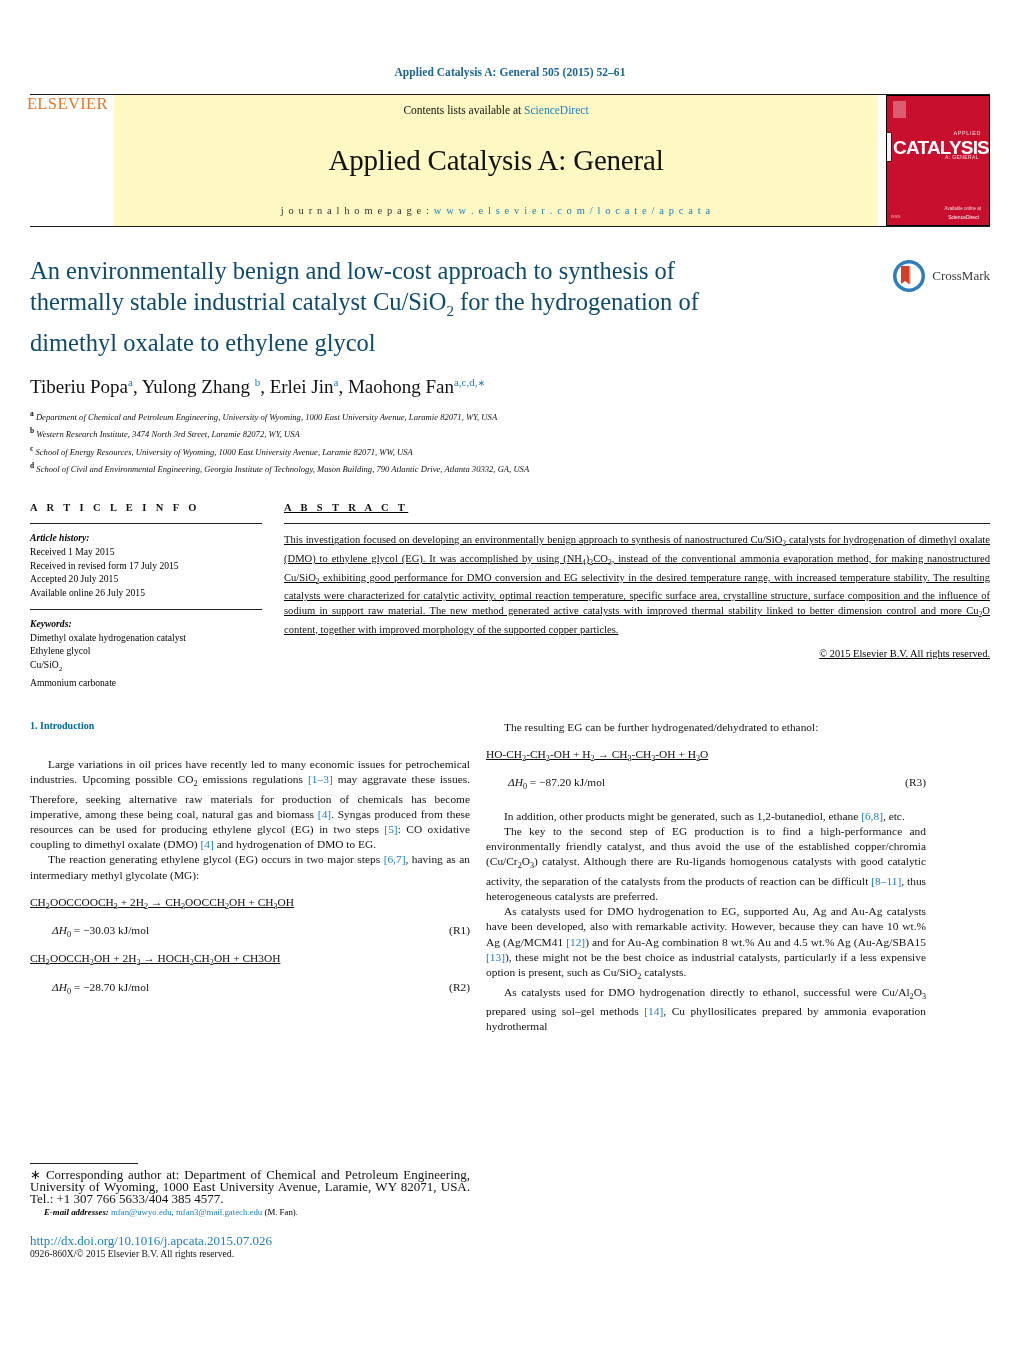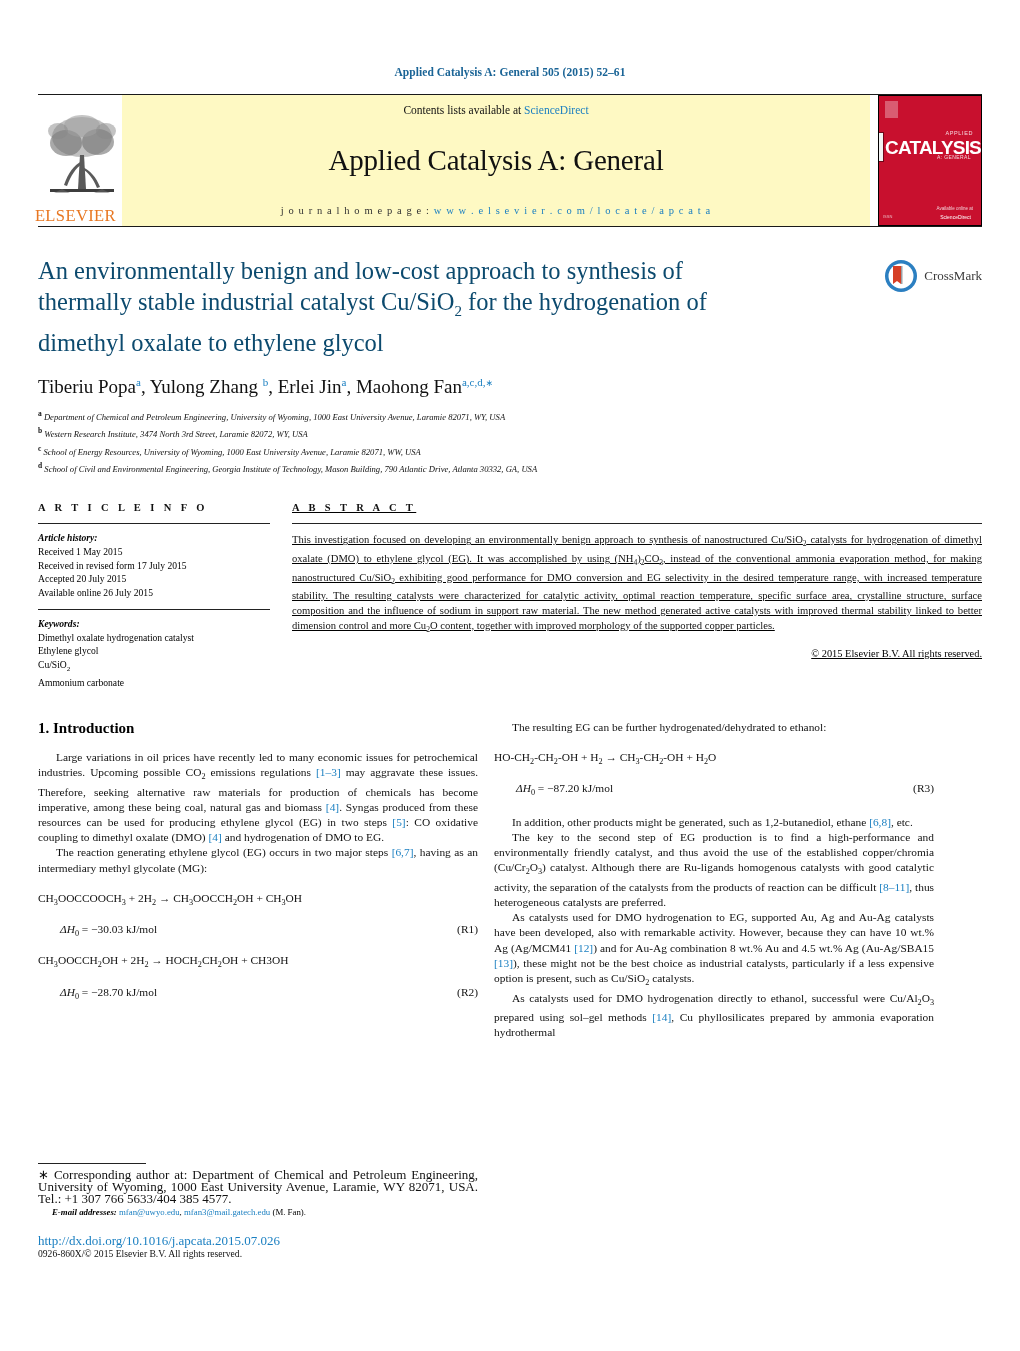--- a/index.html
+++ b/index.html
@@ -6,21 +6,21 @@
   html, body { margin: 0; padding: 0; }
   body {
     width: 1020px;
     height: 1351px;
     background: #ffffff;
     font-family: "Liberation Serif", serif;
     color: #000000;
     position: relative;
     overflow: hidden;
   }
-  .page { position: relative; width: 1020px; height: 1183px; padding: 0 38px; }
+  .page { position: relative; width: 1020px; height: 1183px; padding: 0 30px; }
 
   
   .running-head {
     text-align: center;
     color: #1a6496;
     font-size: 11.5px;
     font-weight: bold;
     padding-top: 66px;
     letter-spacing: 0.05px;
   }
@@ -30,23 +30,23 @@
     margin-top: 16px;
     border-top: 1.6px solid #1a1a1a;
     display: flex;
     align-items: stretch;
     height: 132px;
   }
   .elsevier-block {
     width: 78px;
     flex: 0 0 78px;
     display: flex;
-    flex-direction: column;
+    flex-direction: row;
     justify-content: flex-end;
-    align-items: flex-end;
+    align-items: flex-start;
     padding-bottom: 2px;
   }
   .tree-svg { display: block; }
   .elsevier-word {
     font-family: "Liberation Serif", serif;
     font-size: 16.5px;
     color: #e87722;
     letter-spacing: 0.4px;
     line-height: 1;
     margin-top: 1px;
@@ -200,41 +200,42 @@
   
   .body-cols {
     display: flex;
     margin-top: 30px;
     height: 540px;
   }
   .bcol { width: 440px; flex: 0 0 440px; position: relative; }
   .bcol.right { margin-left: 16px; }
   h2.section-title {
     font-family: "Liberation Serif", serif;
-    font-size: 15px;
+    font-size: 10px;
     font-weight: bold;
-    margin: 0 0 13px 0;
-    color: #000000;
+    margin: 0 0 26px 0;
+    color: #0369a1;
   }
   p.para {
     font-size: 11.4px;
     line-height: 15.2px;
     text-align: justify;
     margin: 0 0 0 0;
     text-indent: 18px;
     color: #111;
   }
   p.para sub { font-size: 8.2px; }
   .ref { color: #1a7fc1; }
   .eq-line {
     font-size: 11.4px;
-    line-height: 23px;
+    line-height: 17px;
     margin: 11px 0 0 0;
     position: relative;
     color: #111;
+    text-decoration: underline;
   }
   .eq-line sub { font-size: 8.2px; }
   .eq-dh {
     font-size: 11.4px;
     margin: 9px 0 0 0;
     padding-left: 22px;
     position: relative;
     color: #111;
   }
   .eq-dh .eqnum { position: absolute; right: 0; }

